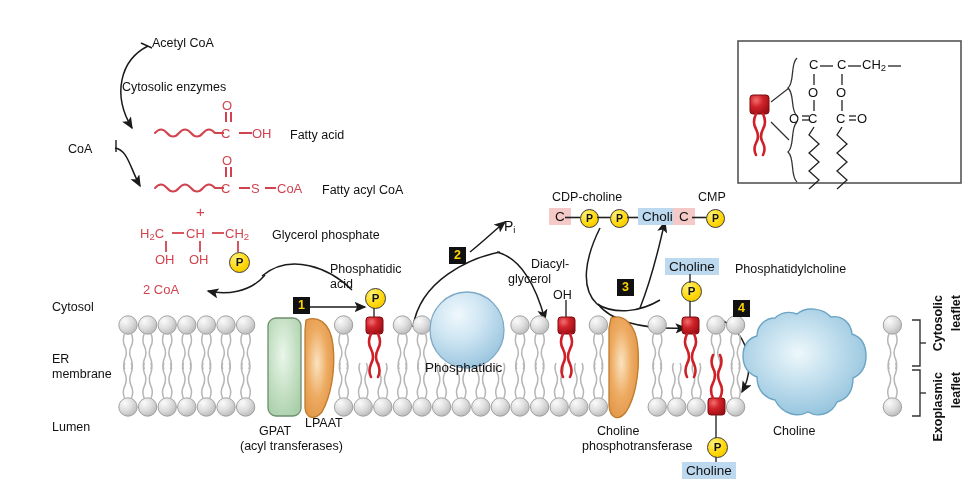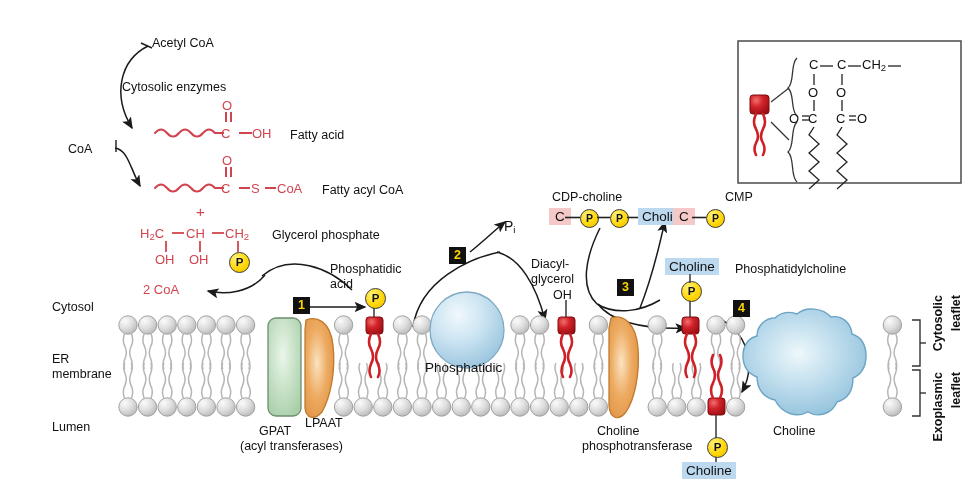--- a/index.html
+++ b/index.html
@@ -376,35 +376,35 @@
   <div class="abs pcirc" style="left:365px;top:288px;">P</div>
 
   <div class="abs badge" style="left:293px;top:297px;">1</div>
   <div class="abs badge" style="left:449px;top:247px;">2</div>
   <div class="abs badge" style="left:617px;top:279px;">3</div>
   <div class="abs badge" style="left:733px;top:300px;">4</div>
 
   <div class="abs lbl bold" style="left:504px;top:218px;font-size:14px;">P<span class="sub">i</span></div>
 
   <div class="abs lbl bold" style="left:531px;top:257px;">Diacyl-</div>
-  <div class="abs lbl bold" style="left:531px;top:272px;text-align:center;">glycerol</div>
+  <div class="abs lbl bold" style="left:508px;top:272px;text-align:center;">glycerol</div>
   <div class="abs lbl bold" style="left:553px;top:288px;">OH</div>
 
   <div class="abs lbl bold" style="left:552px;top:190px;">CDP-choline</div>
   <div class="abs hl-pink bold" style="left:549px;top:208px;">C</div>
   <div class="abs pcirc sm" style="left:580px;top:209px;">P</div>
   <div class="abs pcirc sm" style="left:610px;top:209px;">P</div>
   <div class="abs hl-blue" style="left:638px;top:208px;">Choline</div>
   <svg class="abs" style="left:565px;top:205px;" width="80" height="26">
     <line x1="0" y1="12.5" x2="15" y2="12.5" stroke="#222" stroke-width="1.6"></line>
     <line x1="32" y1="12.5" x2="45" y2="12.5" stroke="#222" stroke-width="1.6"></line>
     <line x1="62" y1="12.5" x2="73" y2="12.5" stroke="#222" stroke-width="1.6"></line>
   </svg>
 
-  <div class="abs lbl bold" style="left:725px;top:190px;">CMP</div>
+  <div class="abs lbl bold" style="left:698px;top:190px;">CMP</div>
   <div class="abs hl-pink bold" style="left:673px;top:208px;">C</div>
   <div class="abs pcirc sm" style="left:706px;top:209px;">P</div>
   <svg class="abs" style="left:692px;top:205px;" width="20" height="26">
     <line x1="0" y1="12.5" x2="14" y2="12.5" stroke="#222" stroke-width="1.6"></line>
   </svg>
 
   <div class="abs hl-blue" style="left:665px;top:258px;">Choline</div>
   <div class="abs lbl bold" style="left:735px;top:262px;">Phosphatidylcholine</div>
   <div class="abs pcirc" style="left:681px;top:281px;">P</div>
   <svg class="abs" style="left:688px;top:274px;" width="6" height="10">

